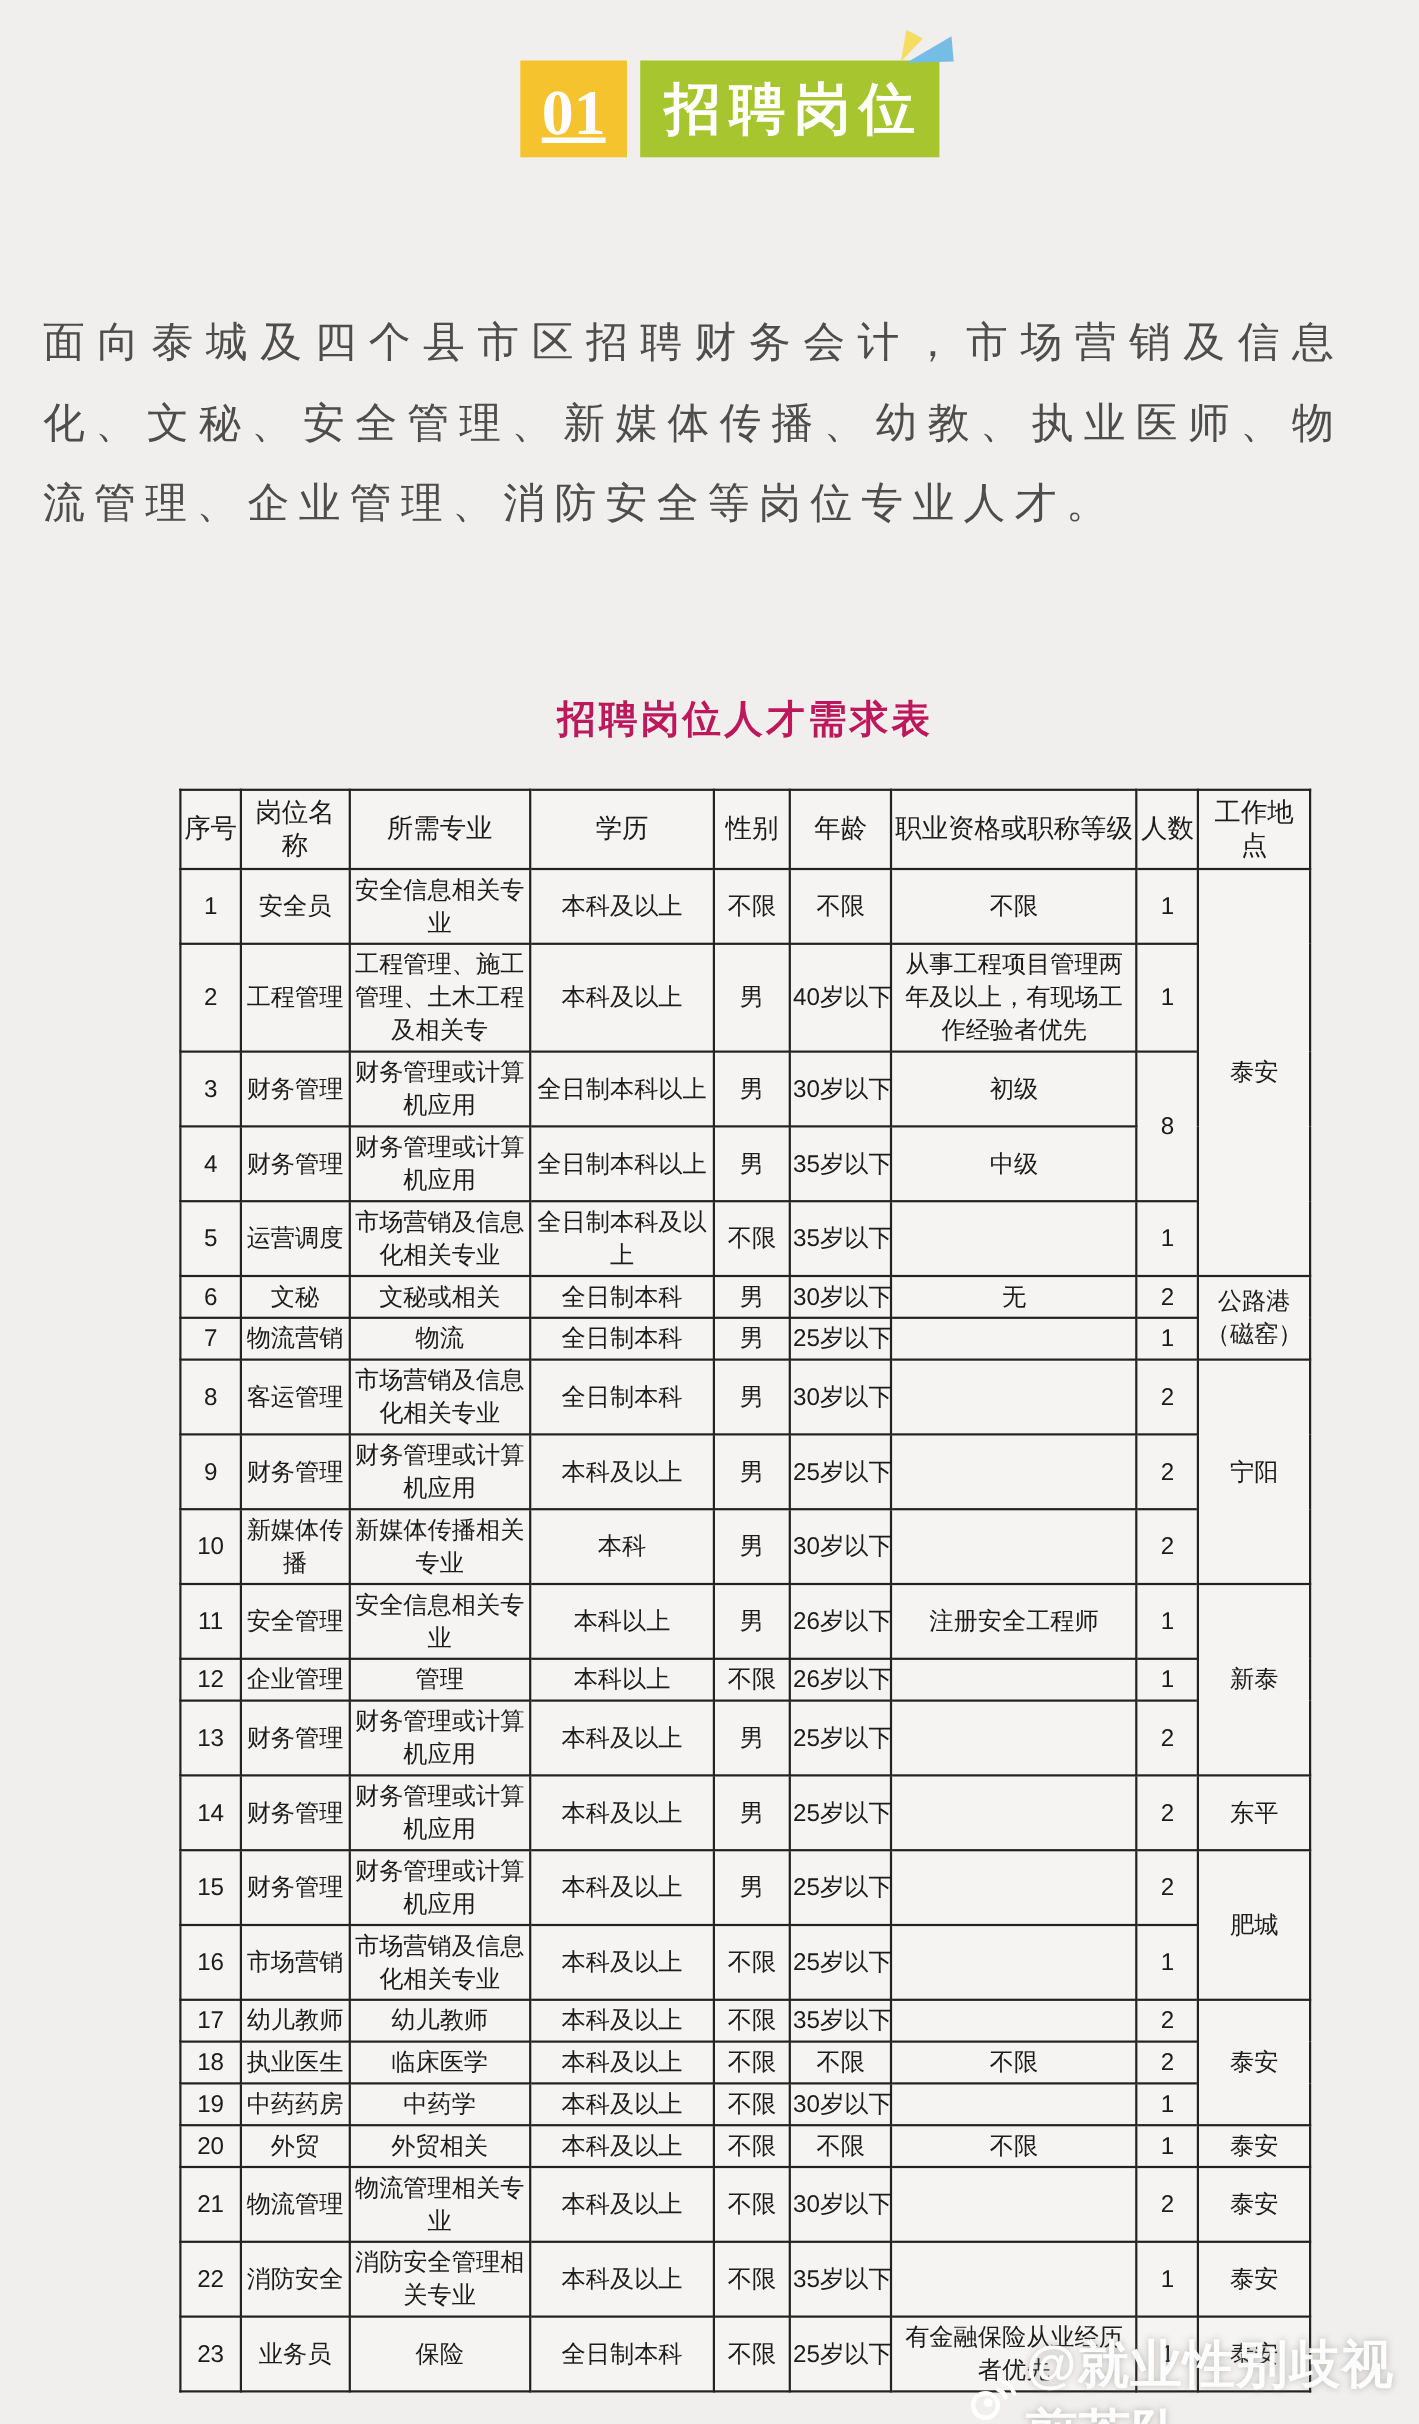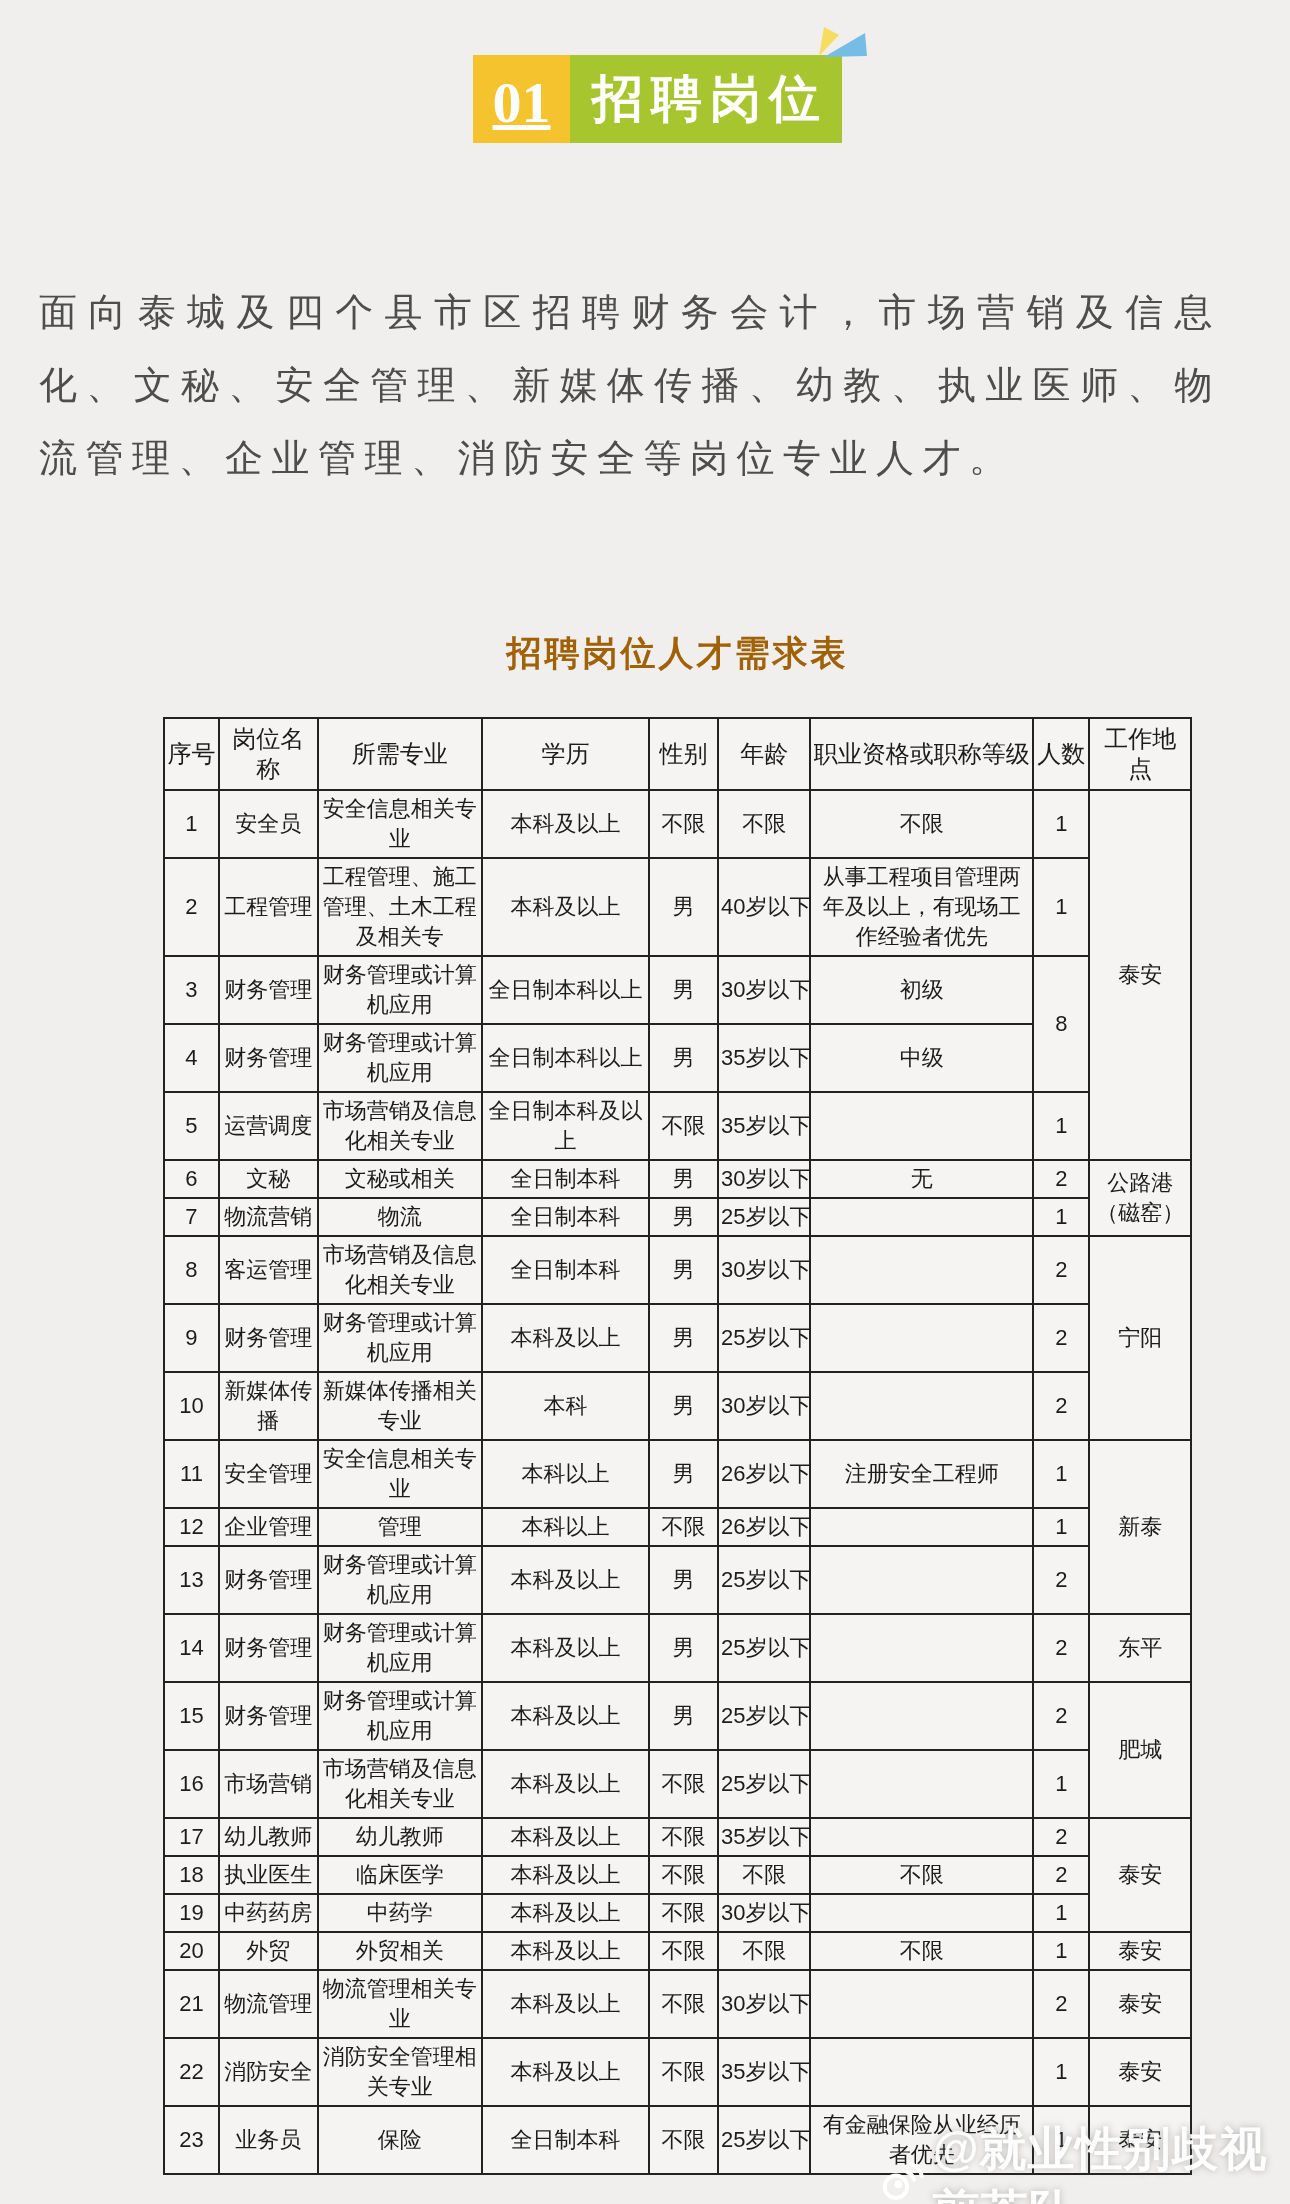--- a/index.html
+++ b/index.html
@@ -19,21 +19,21 @@
   .badge-num {
     width: 97px; height: 88px;
     background: #f5c32e;
     color: #ffffff;
     font-family: "Liberation Serif", serif;
     font-size: 58px; font-weight: 700;
     display: flex; align-items: center; justify-content: center;
     padding-top: 6px; box-sizing: border-box; text-decoration: underline;
   }
   .badge-label {
-    margin-left: 0;
+    margin-left: 12px;
     height: 88px;
     background: #a7c52f;
     color: #ffffff;
     font-size: 51px; font-weight: 700;
     letter-spacing: 8px;
     padding: 0 14px 0 22px;
     display: flex; align-items: center;
   }
   .badge-tri {
     position: absolute; left: 342px; top: -31px;
@@ -51,21 +51,21 @@
   }
 
   
   .table-wrap {
     position: absolute; top: 630px; left: 163px;
     width: 1029px;
   }
   .table-title {
     text-align: center;
     font-size: 35px; font-weight: 700;
-    color: #a16207;
+    color: #be185d;
     letter-spacing: 3px;
     margin-bottom: 13px;
   }
   table.req {
     width: 100%;
     border-collapse: collapse;
     table-layout: fixed;
     background: #f5f4f2;
     margin-top: 40px;
   }

